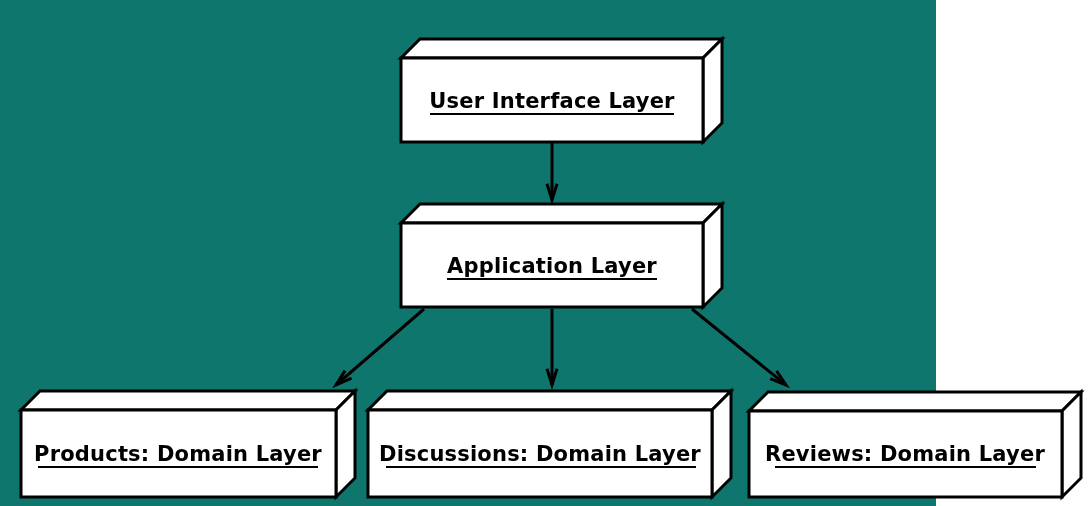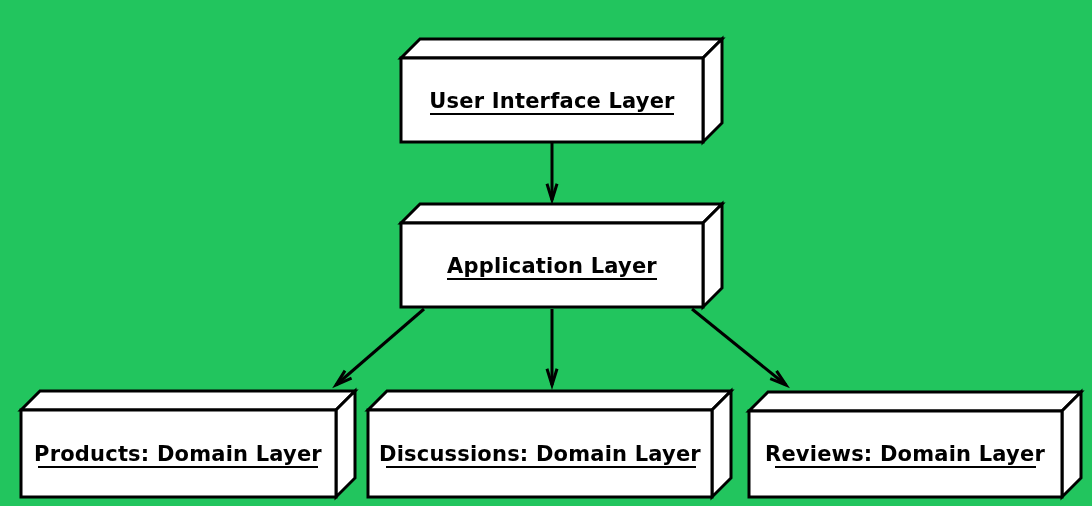--- a/index.html
+++ b/index.html
@@ -8,23 +8,23 @@
     background: #ffffff;
   }
   body {
     width: 1092px;
     height: 506px;
     font-family: "DejaVu Sans", sans-serif;
     overflow: hidden;
   }
   #diagram-root {
     position: relative;
-    width: 1092px;
+    width: 936px;
     height: 506px;
-    background: #22c55e;
+    background: #0f766e;
   }
   svg.diagram-canvas {
     position: absolute;
     top: 0;
     left: 0;
     width: 1092px;
     height: 506px;
     display: block;
   }
   .node-face {

